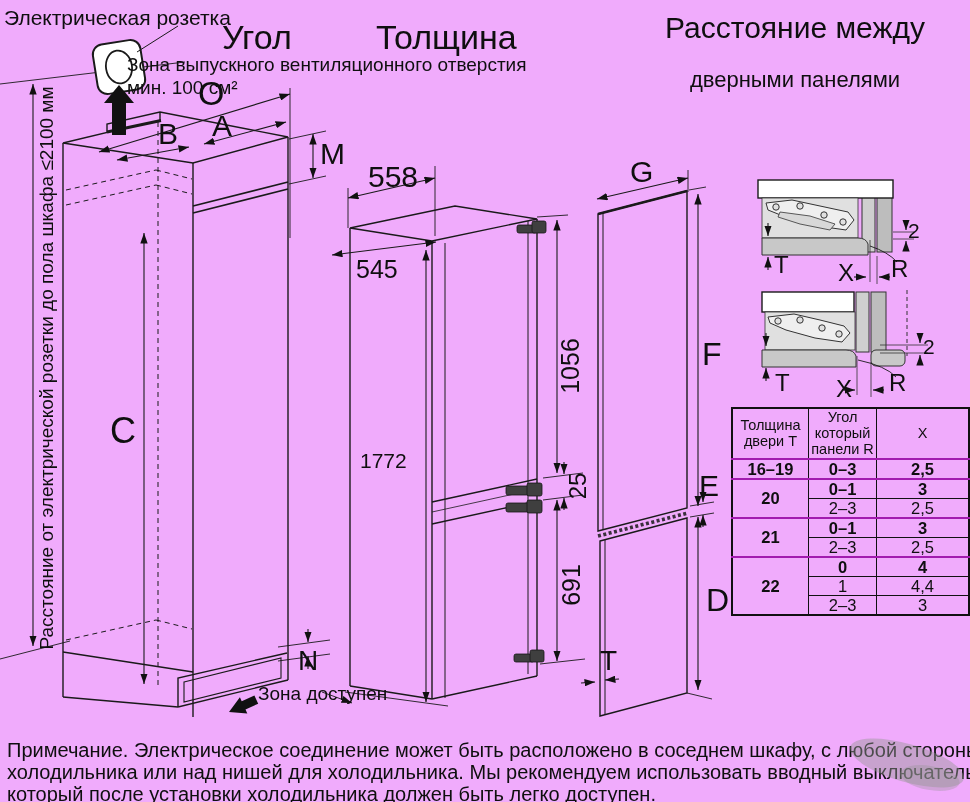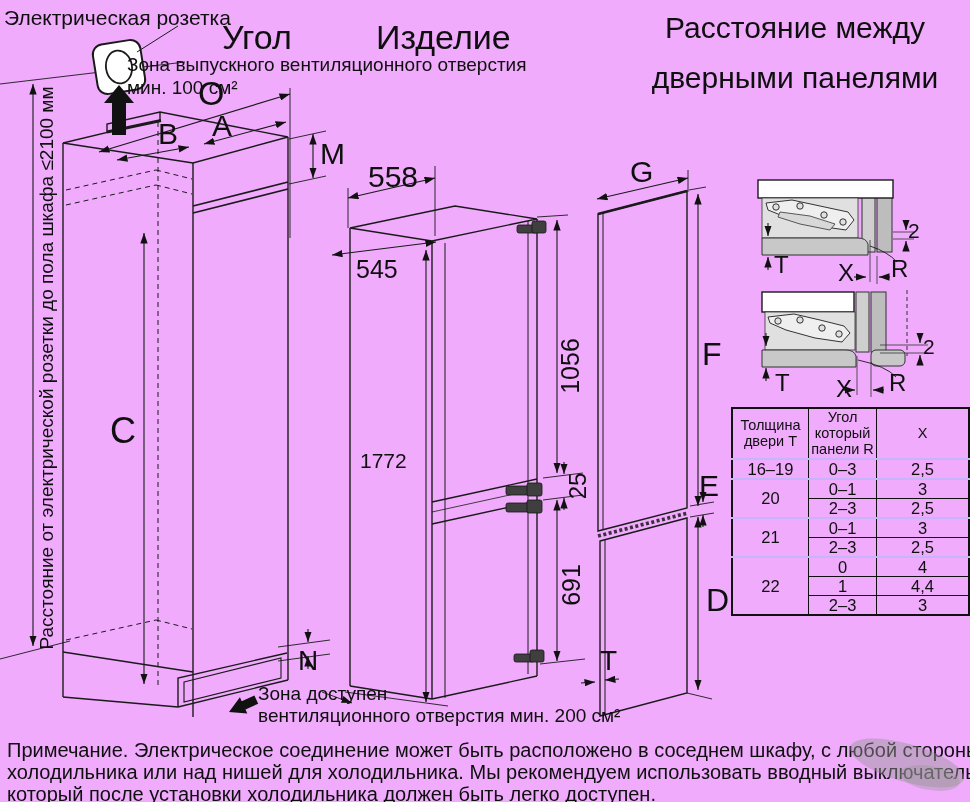--- a/index.html
+++ b/index.html
@@ -10,21 +10,21 @@
   .rotl{position:absolute;white-space:nowrap;color:#0f0f0f;z-index:2;
         transform:translate(-50%,-50%) rotate(-90deg);}
   .ctr{text-align:center;}
   
   .spec{position:absolute;left:731px;top:407px;z-index:2;border-collapse:collapse;
         border:2px solid #111;table-layout:fixed;padding-left:28px;}
   .spec th,.spec td{border:1px solid #111;text-align:center;vertical-align:middle;
         font-weight:400;padding:0 2px;}
   .spec th{font-size:14.5px;line-height:1.12;height:41px;}
   .spec td{font-size:16.5px;height:18px;line-height:18px;}
-  .spec tr.grp td{border-top:2px solid #c4b5fd;}
+  .spec tr.grp td{border-top:2px solid #a21caf;font-weight:bold;}
   .c1{width:72px}.c2{width:64px}.c3{width:93px}
   
   .note-line{position:absolute;left:7px;font-size:20px;z-index:2;white-space:nowrap;}
   .smudge{position:absolute;border-radius:50%;z-index:3;}
 </style>
 </head>
 <body>
 
 <div id="canvas">
 
@@ -210,23 +210,23 @@
         <path d="M920,334 V343" marker-end="url(#arw)"></path>
         <path d="M920,364 V355" marker-end="url(#arw)"></path>
         <path d="M896,377 Q886,366 858,360" stroke-width="0.9"></path>
       </g>
     </g>
   </svg>
 
   <div class="t" style="left:4px;top:7px;font-size:21px">Электрическая розетка</div>
 
   <div class="t" style="left:222px;top:20px;font-size:34px">Угол</div>
-  <div class="t" style="left:376px;top:20px;font-size:34px">Изделие</div>
+  <div class="t" style="left:376px;top:20px;font-size:34px">Толщина</div>
   <div class="t ctr" style="left:622px;top:12px;width:346px;font-size:30px">Расстояние между</div>
-  <div class="t ctr" style="left:622px;top:62px;width:346px;font-size:30px">дверными панелями</div>
+  <div class="t ctr" style="left:622px;top:68px;width:346px;font-size:22px">дверными панелями</div>
 
   <div class="t" style="left:127px;top:55px;font-size:19px">Зона выпускного вентиляционного отверстия</div>
   <div class="t" style="left:127px;top:78px;font-size:19px">мин. 100 см²</div>
 
   <div class="rotl" style="left:47px;top:368px;font-size:19px">Расстояние от электрической розетки до пола шкафа ≤2100 мм</div>
 
   <div class="t" style="left:198px;top:76px;font-size:34px">O</div>
   <div class="t" style="left:212px;top:110px;font-size:30px">A</div>
   <div class="t" style="left:158px;top:118px;font-size:30px">B</div>
   <div class="t" style="left:320px;top:138px;font-size:30px">M</div>
@@ -250,21 +250,20 @@
   <div class="t" style="left:838px;top:260px;font-size:24px">X</div>
   <div class="t" style="left:891px;top:256px;font-size:24px">R</div>
   <div class="t" style="left:908px;top:220px;font-size:21px">2</div>
 
   <div class="t" style="left:775px;top:370px;font-size:24px">T</div>
   <div class="t" style="left:836px;top:376px;font-size:24px">X</div>
   <div class="t" style="left:889px;top:370px;font-size:24px">R</div>
   <div class="t" style="left:923px;top:336px;font-size:21px">2</div>
 
   <div class="t" style="left:258px;top:684px;font-size:19px">Зона доступен</div>
-  <div class="t" style="left:258px;top:706px;font-size:19px">вентиляционного отверстия мин. 200 см²</div>
 
   <table class="spec">
     <tbody>
         <tr>
       <th class="c1">Толщина двери T</th>
       <th class="c2">Угол который панели R</th>
       <th class="c3">X</th>
     </tr>
     <tr class="grp">
       <td>16–19</td>

